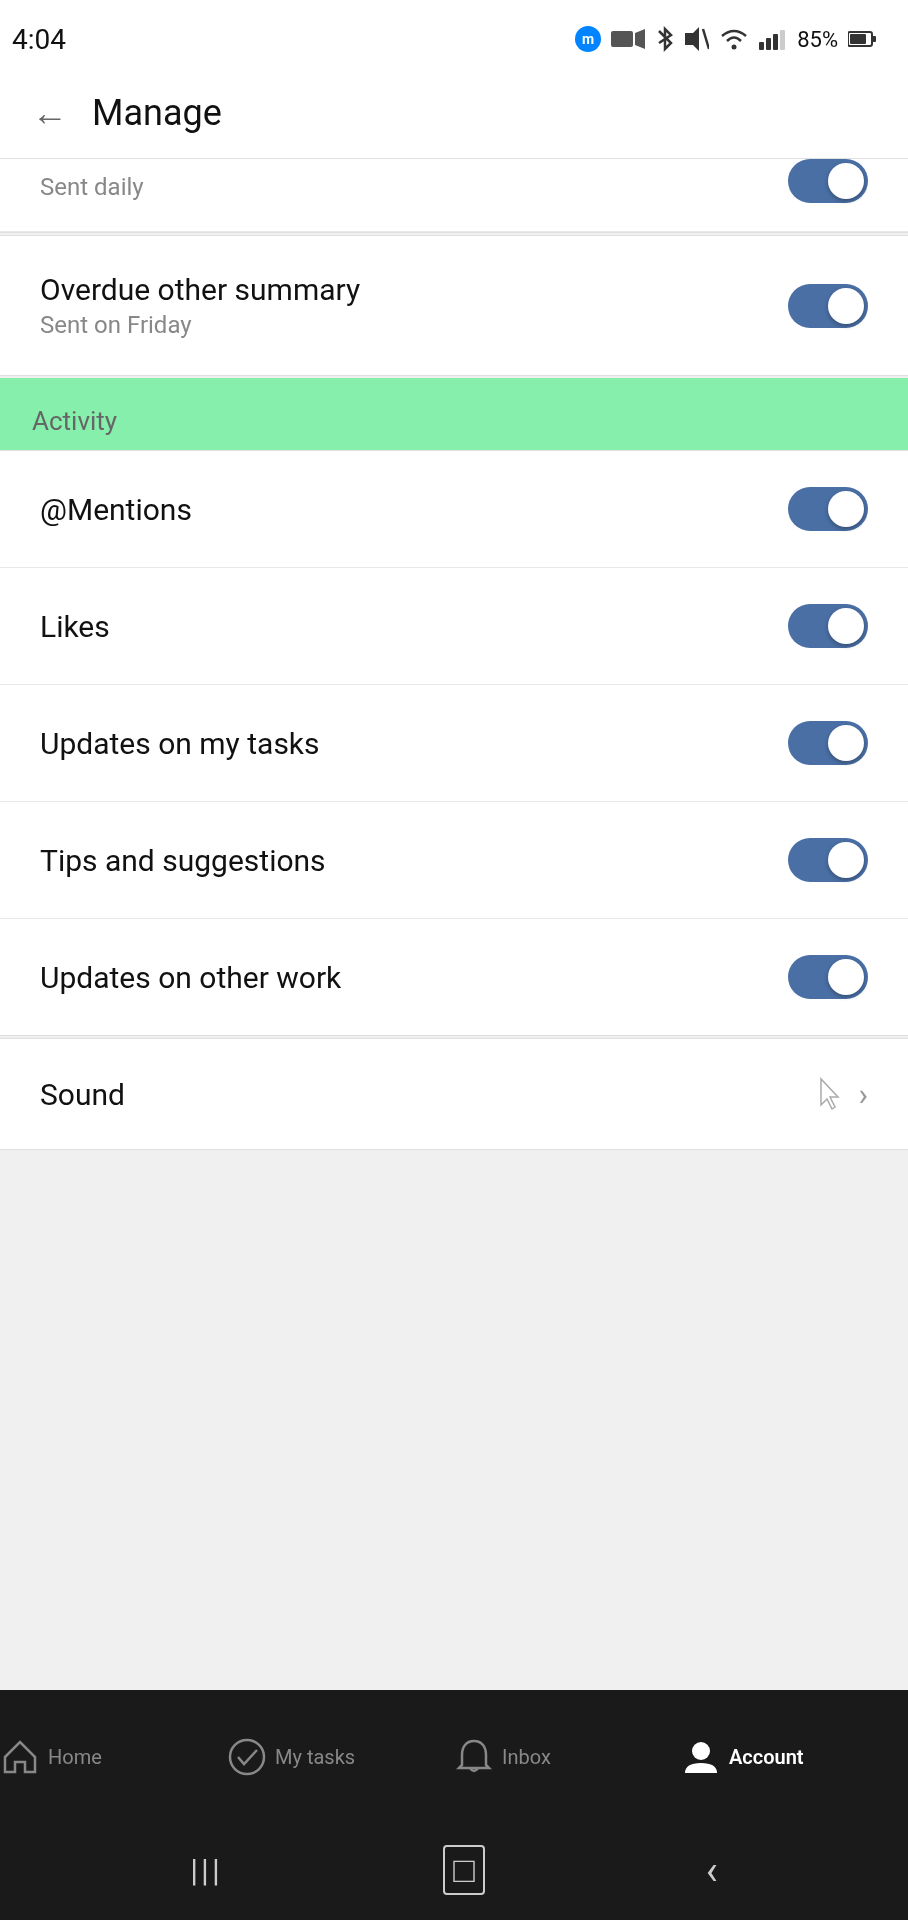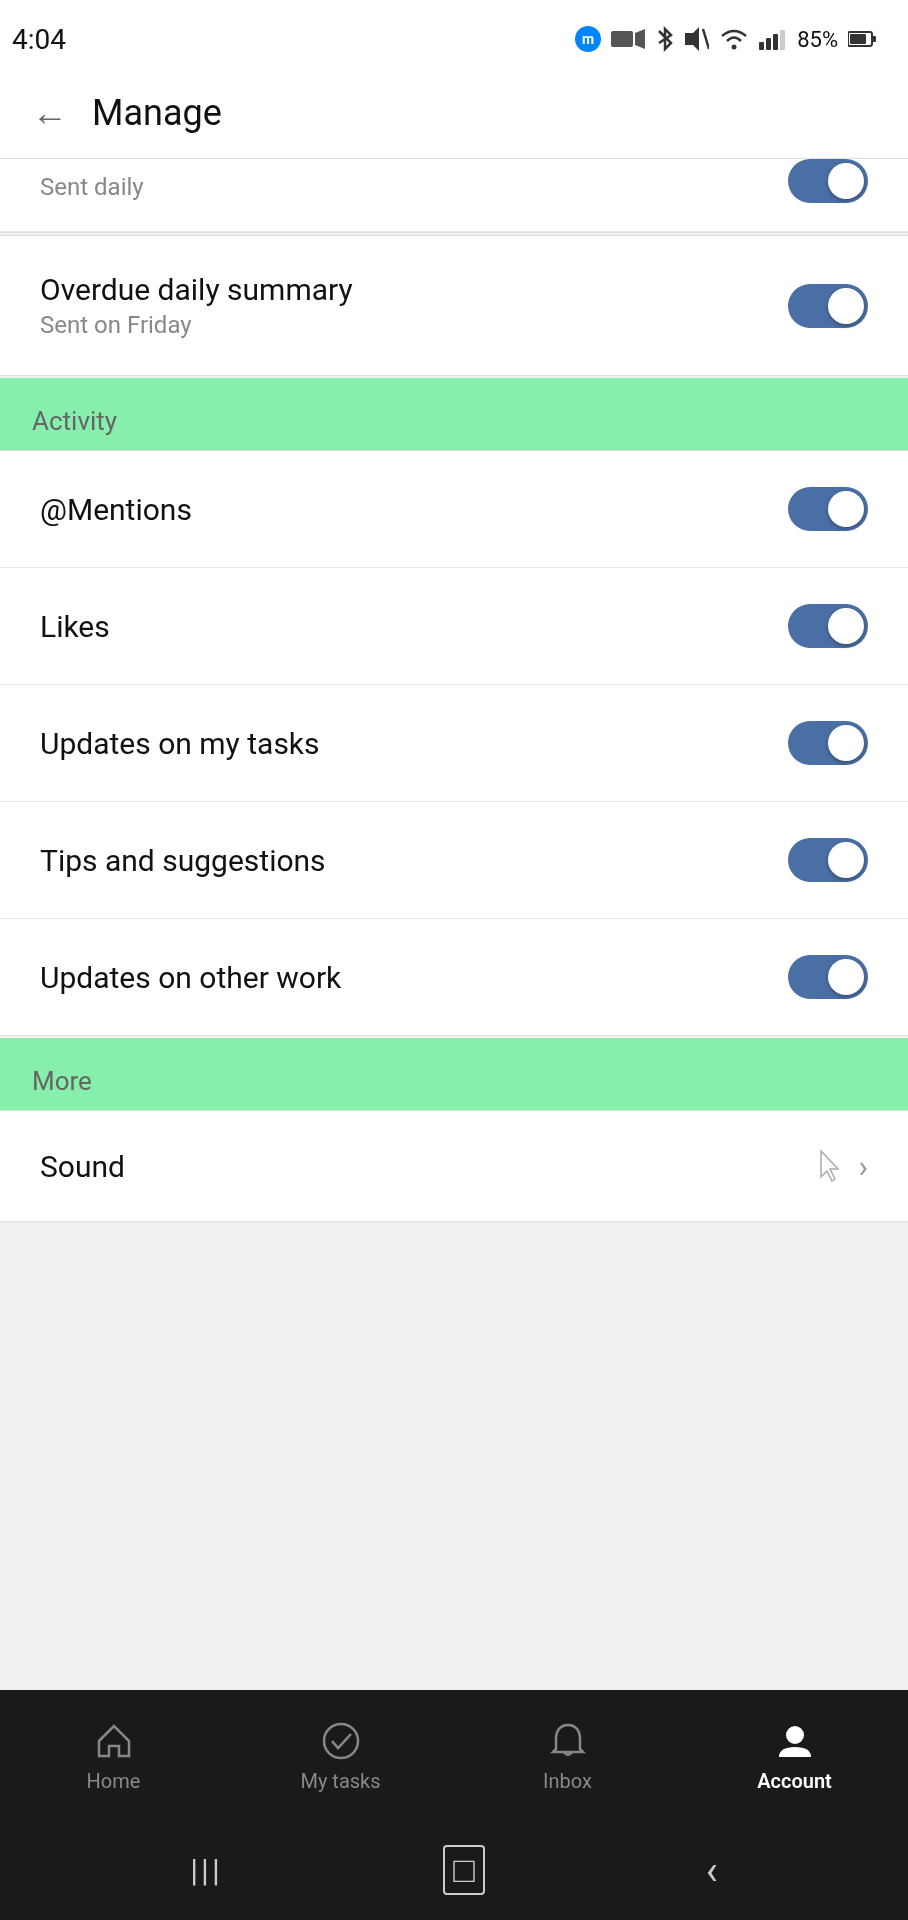--- a/index.html
+++ b/index.html
@@ -185,21 +185,21 @@
       width: 908px;
       background: #1a1a1a;
       display: flex;
       justify-content: space-around;
       align-items: center;
       padding: 20px 0 16px 0;
       height: 130px;
     }
     .nav-item {
       display: flex;
-      flex-direction: column;
+      flex-direction: row;
       align-items: center;
       gap: 8px;
       cursor: pointer;
       flex: 1;
     }
     .nav-label {
       font-size: 20px;
       color: #888;
     }
     .nav-label.active {
@@ -287,21 +287,21 @@
           <div class="toggle-track on"></div>
           <div class="toggle-thumb" style="left:40px;"></div>
         </div>
       </div>
     </div>
   </div>
 
   <div class="settings-group" style="margin-bottom: 2px;">
     <div class="settings-row">
       <div class="settings-row-text">
-        <span class="settings-row-title">Overdue daily summary</span>
+        <span class="settings-row-title">Overdue other summary</span>
         <span class="settings-row-subtitle">Sent on Friday</span>
       </div>
       <div class="toggle on">
         <div class="toggle-inner">
           <div class="toggle-track on"></div>
           <div class="toggle-thumb" style="left:40px;"></div>
         </div>
       </div>
     </div>
   </div>
@@ -355,21 +355,20 @@
       <div class="toggle on">
         <div class="toggle-inner">
           <div class="toggle-track on"></div>
           <div class="toggle-thumb" style="left:40px;"></div>
         </div>
       </div>
     </div>
 
   </div>
 
-  <div class="section-label">More</div>
 
   <div class="settings-group">
     <div class="settings-row" style="cursor:pointer;">
       <span class="settings-row-title">Sound</span>
       <div class="settings-row-chevron">
 
         <svg width="30" height="34" viewBox="0 0 30 34">
           <path d="M5 2 L5 28 L11 22 L16 32 L19 30 L14 20 L22 20 Z" stroke="#aaa" stroke-width="1.5" fill="none"></path>
         </svg>
         <span style="font-size:32px; color:#999; margin-left:4px;">›</span>

